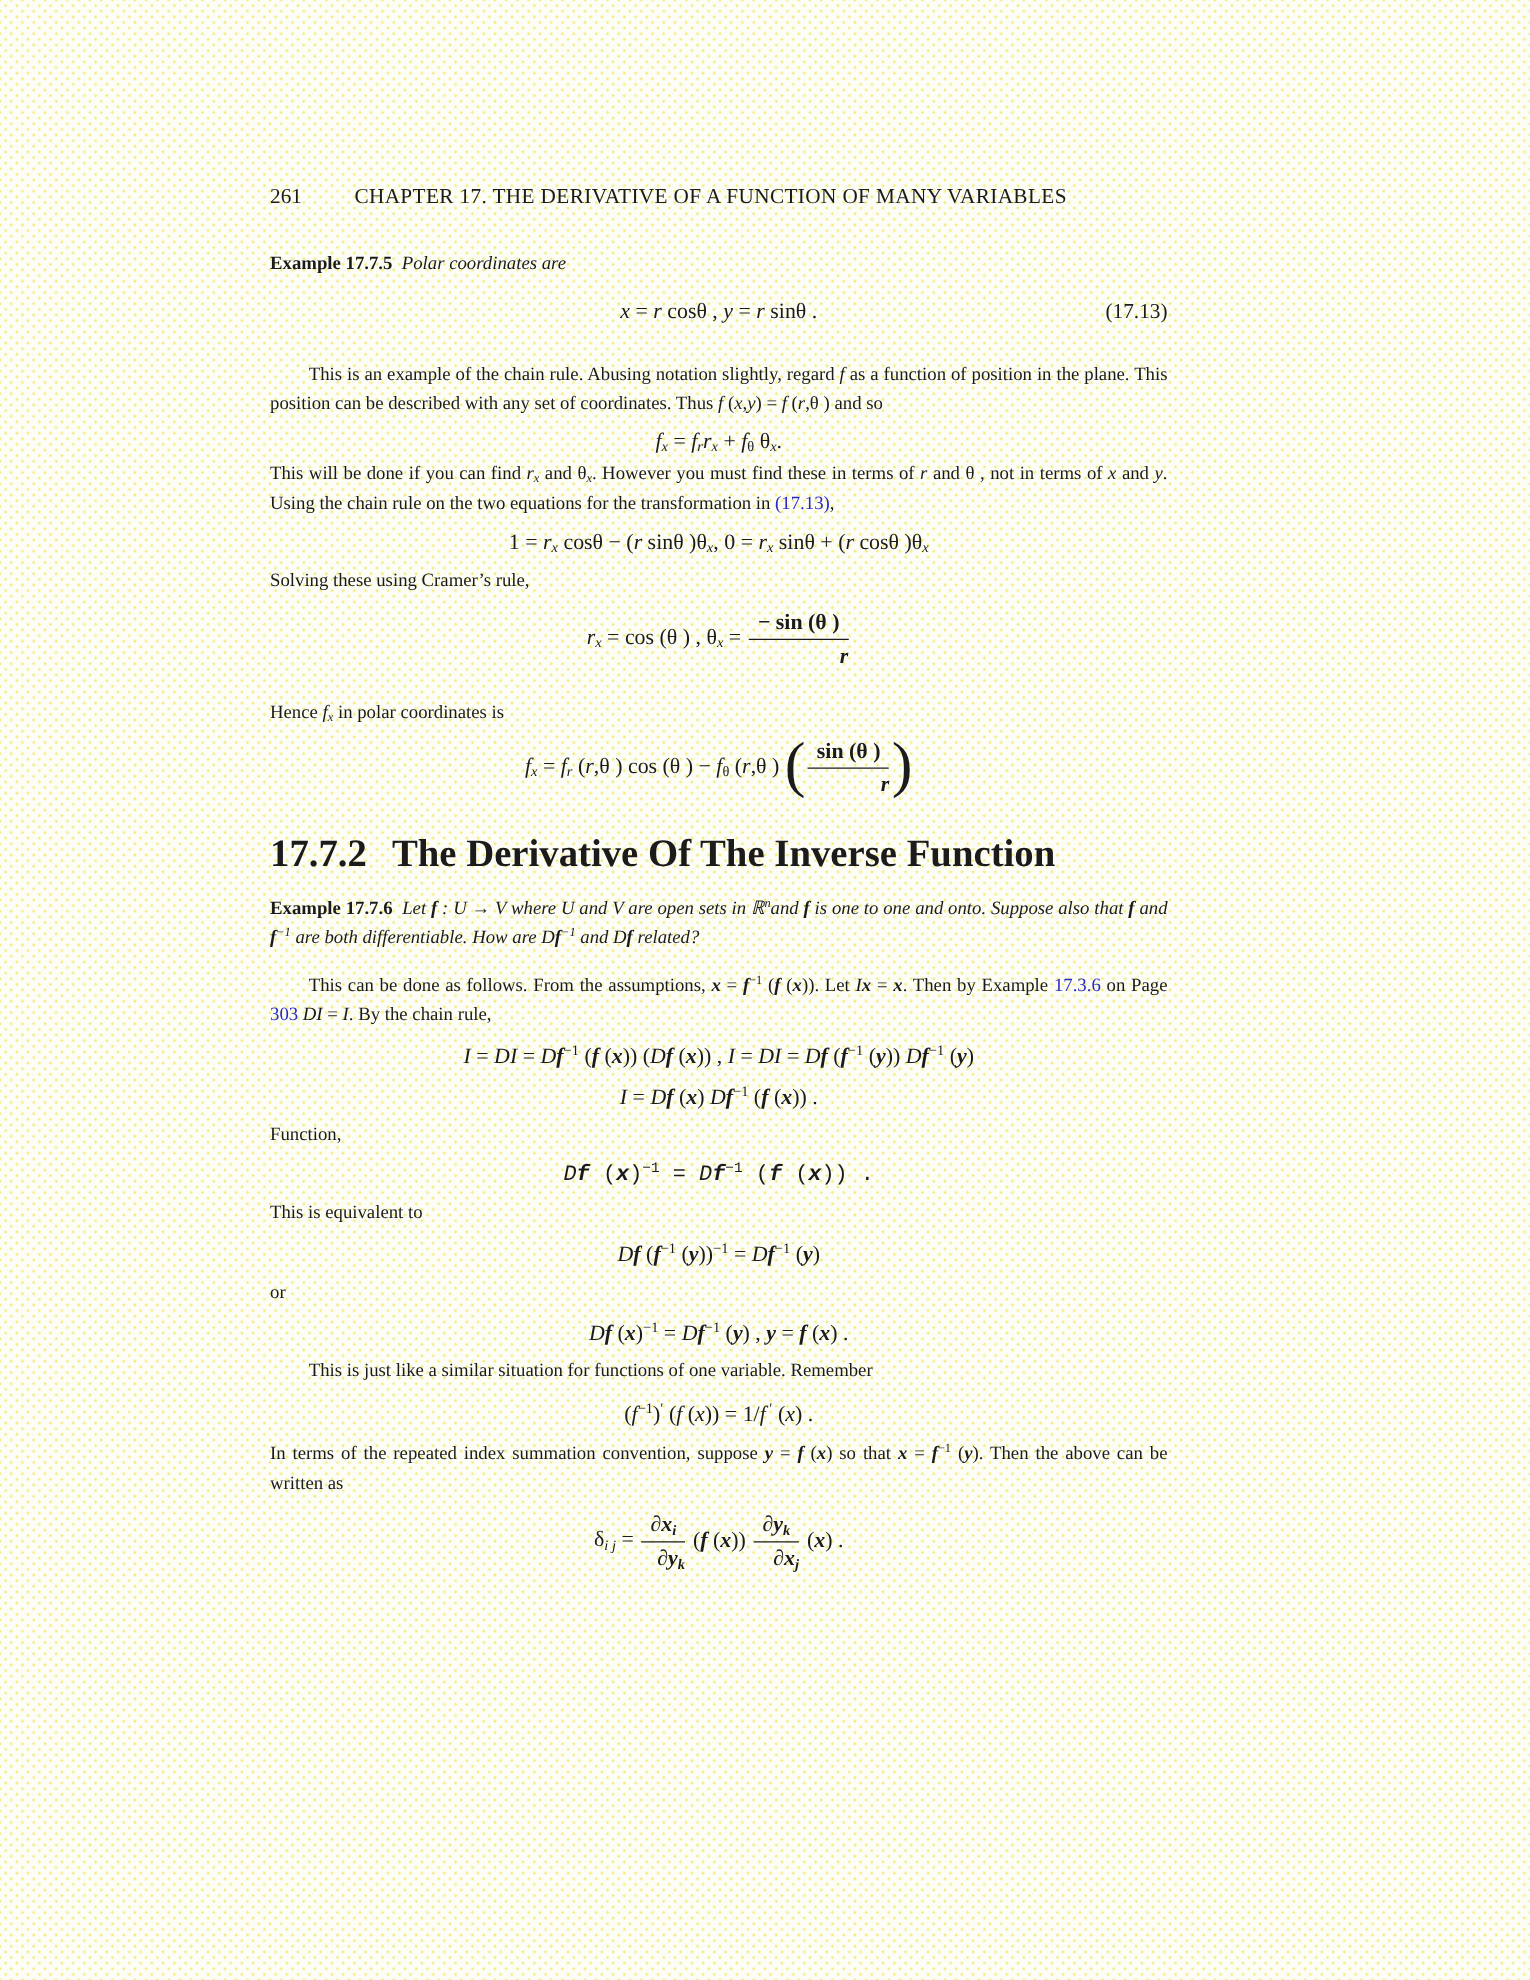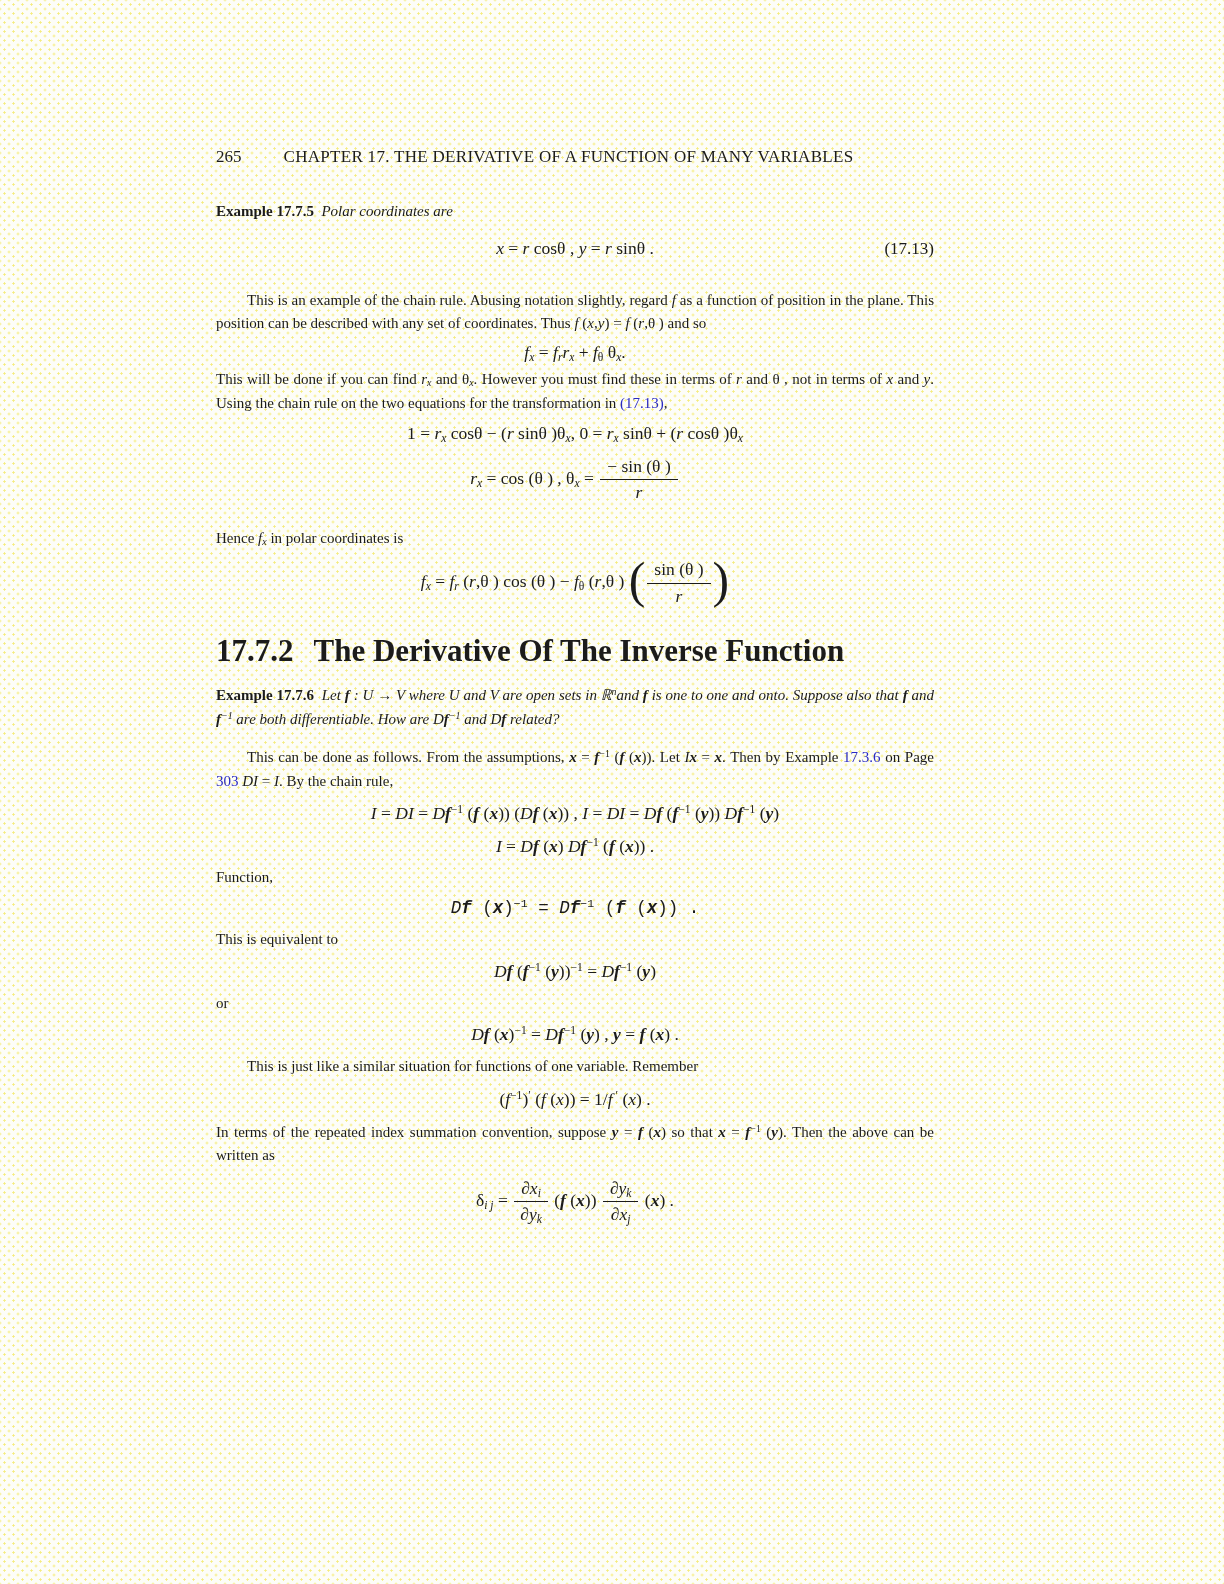--- a/index.html
+++ b/index.html
@@ -32,61 +32,62 @@
   .runhead .chap { margin-left: 42px; letter-spacing: 0.3px; }
 
   p { margin: 0; font-size: 15px; line-height: 23.4px; text-align: justify; }
   .indent { text-indent: 31px; }
   .em { font-style: italic; }
   .exlabel { font-weight: bold; font-style: normal; }
 
   .eq { position: relative; text-align: center; font-size: 17.5px; line-height: 1.4; }
   .eqtag { position: absolute; right: 0; top: 50%; transform: translateY(-50%); font-size: 17px; }
 
-  .frac { display: inline-block; vertical-align: middle; text-align: center; padding: 0 2px; line-height: 1.25; }
+  .frac { display: inline-block; vertical-align: middle; text-align: right; padding: 0 2px; line-height: 1.25; font-weight: bold; }
   .frac .num { display: block; border-bottom: 1.4px solid #1b1b1b; padding: 0 7px 2px; }
   .frac .den { display: block; padding-top: 2px; }
 
   .bigp { font-size: 285%; vertical-align: middle; line-height: 0; position: relative; top: -2px; font-weight: 300; }
 
   .sec { display: flex; font-size: 31px; font-weight: bold; margin: 0; }
   .sec .sectitle { margin-left: 20px; }
 
   a { color: #2a2ac2; text-decoration: none; cursor: pointer; }
 
   sup { font-size: 66%; line-height: 0; vertical-align: 0.55em; }
   sub { font-size: 66%; line-height: 0; vertical-align: -0.25em; }
 </style>
 </head>
 <body>
 
 <div class="page">
   <div class="content">
 
     <div class="runhead">
-      <span>265</span>
+      <span>261</span>
       <span class="chap">CHAPTER 17.  THE DERIVATIVE OF A FUNCTION OF MANY VARIABLES</span>
     </div>
 
     <p style="margin-top:33px;"><span class="exlabel">Example 17.7.5</span>&nbsp;&nbsp;<span class="em">Polar coordinates are</span></p>
 
     <div class="eq" style="margin:13px 0 10px;">
       <span><i>x</i> = <i>r</i> cosθ , <i>y</i> = <i>r</i> sinθ .</span>
       <span class="eqtag">(17.13)</span>
     </div>
 
 
     <p class="indent" style="margin-top:28px;">This is an example of the chain rule.  Abusing notation slightly, regard <i>f</i> as a function of position in the plane.  This position can be described with any set of coordinates.  Thus <i>f</i> (<i>x</i>,<i>y</i>) = <i>f</i> (<i>r</i>,θ ) and so</p>
 
     <div class="eq" style="margin:4px 0;"><i>f<sub>x</sub></i> = <i>f<sub>r</sub></i><i>r<sub>x</sub></i> + <i>f</i><sub>θ</sub> θ<sub><i>x</i></sub>.</div>
 
     <p style="margin-top:2px;">This will be done if you can find <i>r<sub>x</sub></i> and θ<sub><i>x</i></sub>.  However you must find these in terms of <i>r</i> and θ , not in terms of <i>x</i> and <i>y</i>.  Using the chain rule on the two equations for the transformation in <a>(17.13)</a>,</p>
 
     <div class="eq" style="margin:6px 0;">1 = <i>r<sub>x</sub></i> cosθ − (<i>r</i> sinθ )θ<sub><i>x</i></sub>, 0 = <i>r<sub>x</sub></i> sinθ + (<i>r</i> cosθ )θ<sub><i>x</i></sub></div>
 
+    <p style="margin-top:8px;">Solving these using Cramer’s rule,</p>
 
     <div class="eq" style="margin:10px 0;">
       <span><i>r<sub>x</sub></i> = cos (θ ) , θ<sub><i>x</i></sub> =</span>
       <span class="frac"><span class="num">− sin (θ )</span><span class="den"><i>r</i></span></span>
     </div>
 
     <p style="margin-top:23px;">Hence <i>f<sub>x</sub></i> in polar coordinates is</p>
 
     <div class="eq" style="margin:8px 0;">
       <span><i>f<sub>x</sub></i> = <i>f<sub>r</sub></i> (<i>r</i>,θ ) cos (θ ) − <i>f</i><sub>θ</sub> (<i>r</i>,θ )</span>

